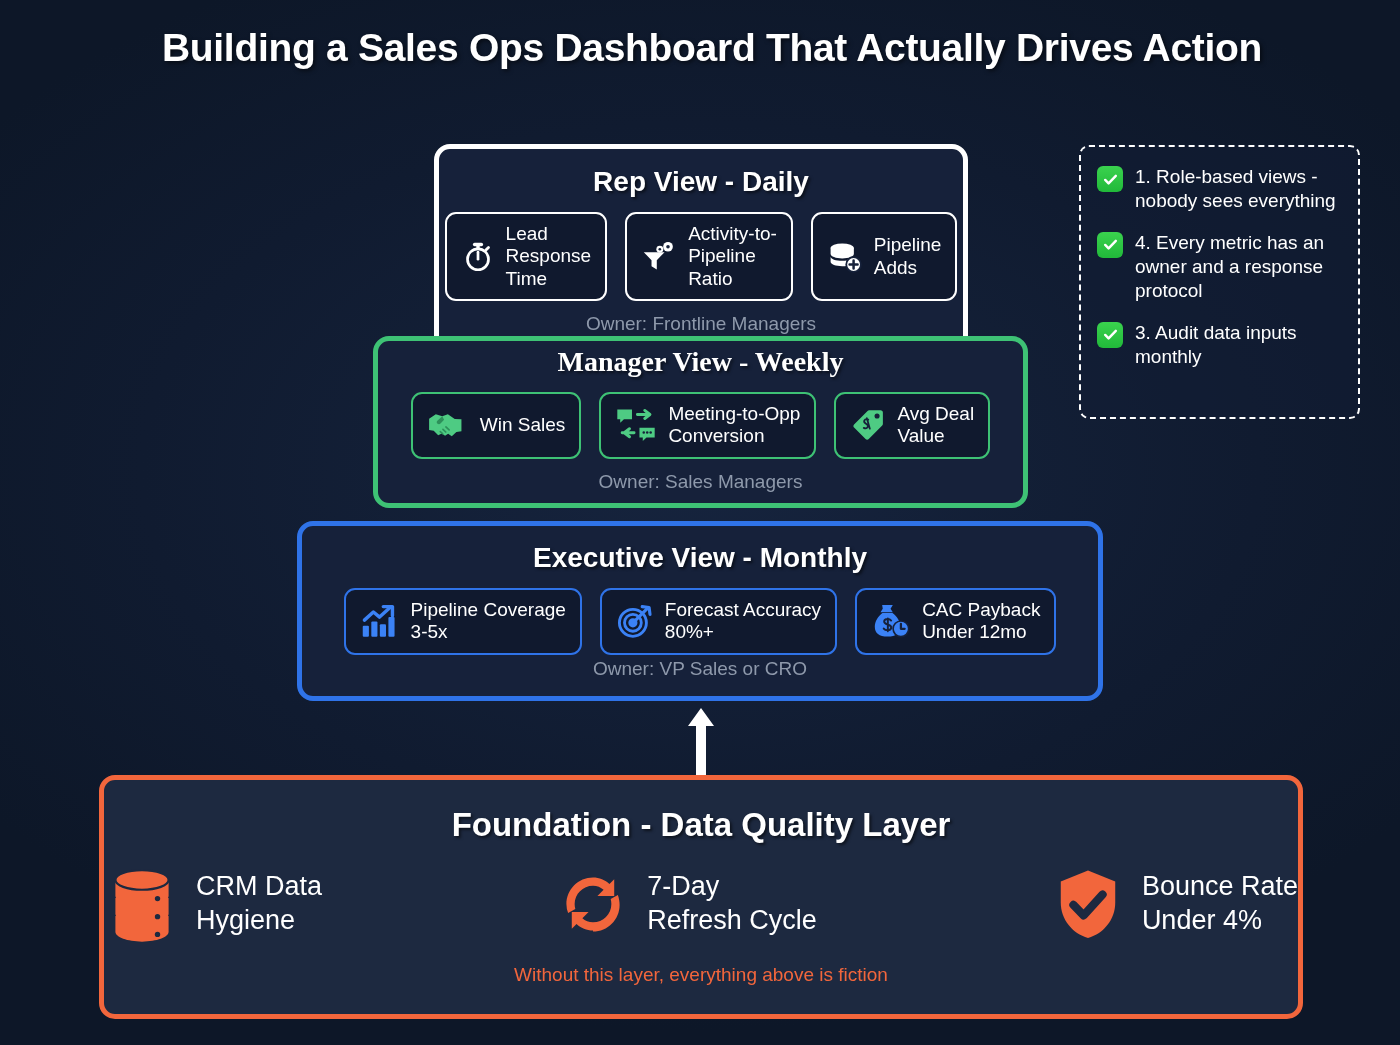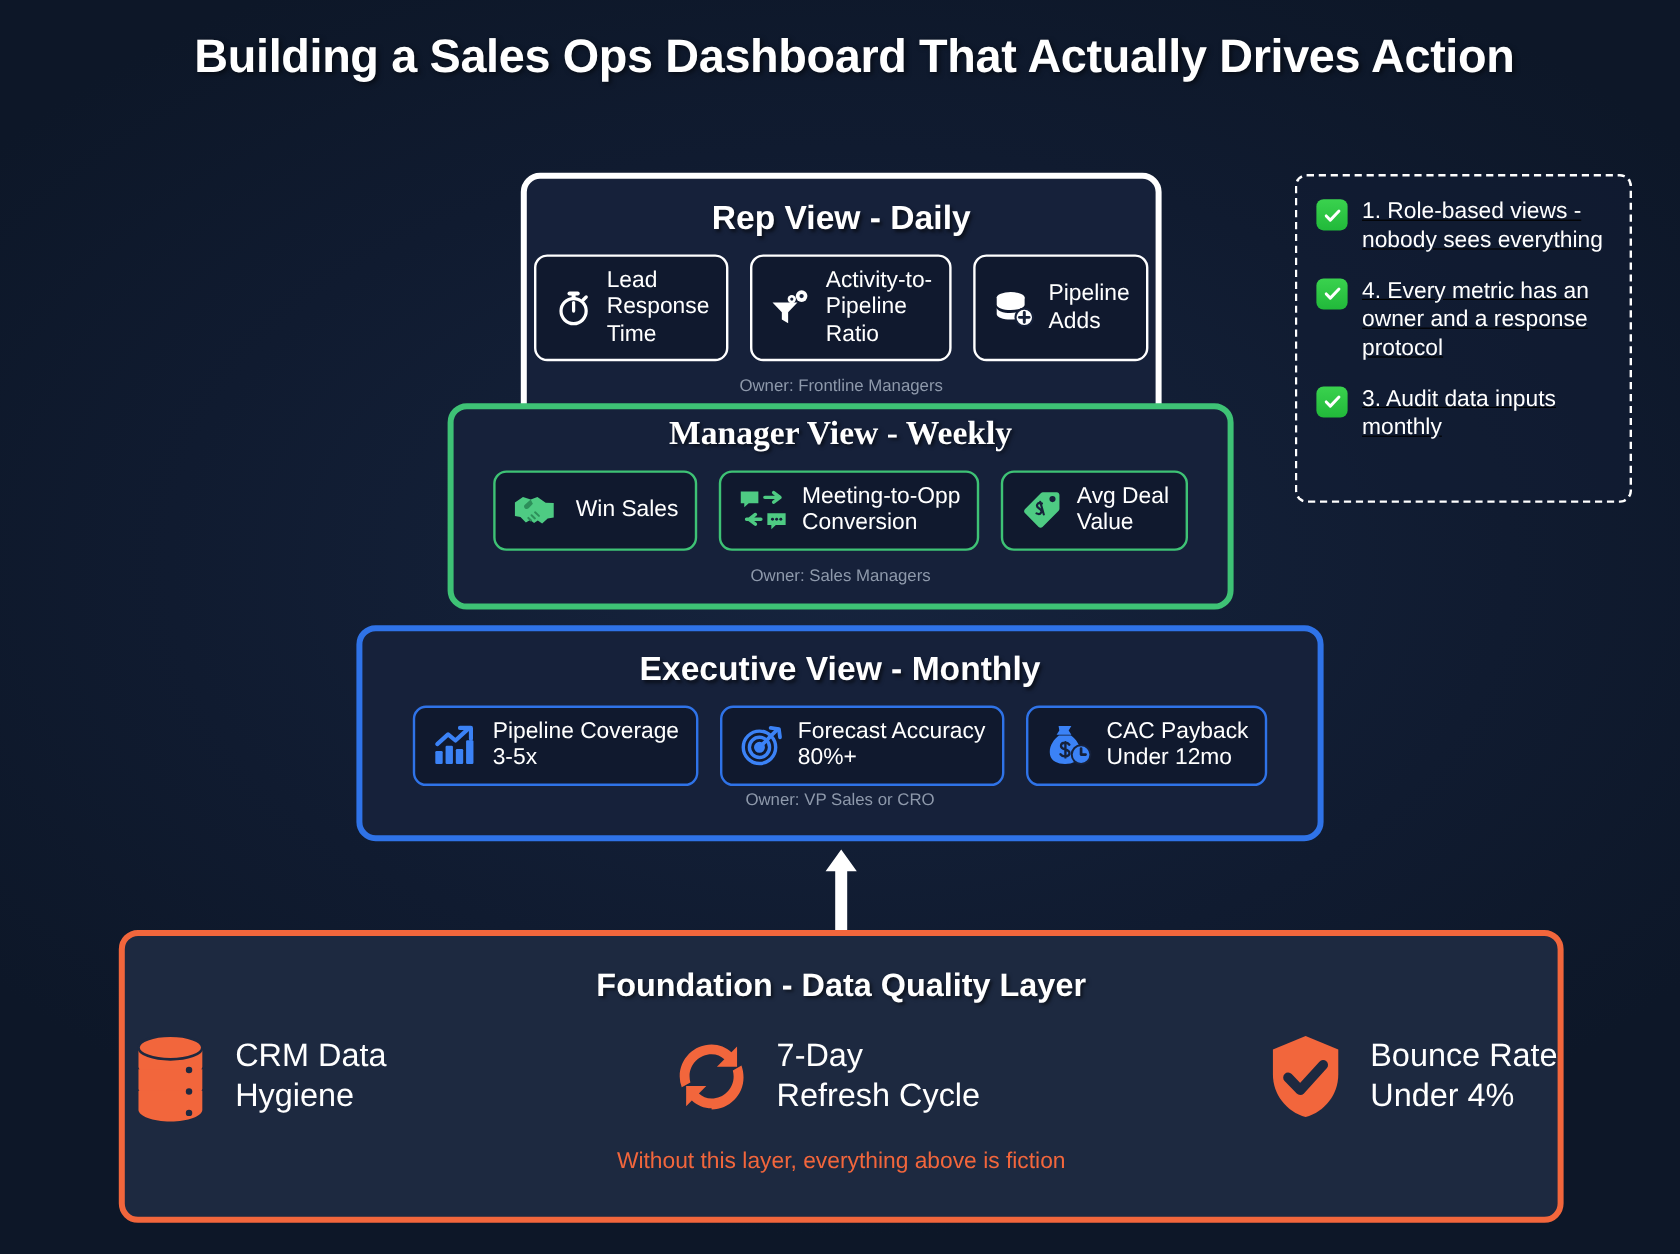--- a/index.html
+++ b/index.html
@@ -69,21 +69,21 @@
     justify-content: center;
   }
   .chip-label {
     font-size: 19px;
     line-height: 1.18;
     color: #ffffff;
     white-space: pre-line;
   }
   .owner {
     text-align: center;
-    font-size: 14px;
+    font-size: 19px;
     color: #8e99ab;
   }
 
   
   #rep-layer {
     left: 434px; top: 144px; width: 534px; height: 226px;
     border: 5px solid #ffffff;
   }
   #rep-layer .layer-title { margin-top: 17px; }
   #rep-layer .chips { margin-top: 14px; }
@@ -114,21 +114,21 @@
   #connector { position: absolute; left: 681px; top: 706px; }
 
   
   #foundation {
     position: absolute;
     left: 99px; top: 775px; width: 1204px; height: 244px;
     border: 5px solid #f2663c;
     border-radius: 16px;
     background: #1d2940;
   }
-  #foundation .layer-title { margin-top: 26px; font-size: 27px; }
+  #foundation .layer-title { margin-top: 26px; font-size: 33px; }
   .found-items {
     display: flex;
     justify-content: space-between;
     align-items: center;
     gap: 98px;
     margin-top: 22px;
   }
   .found-item { display: flex; align-items: center; gap: 16px; }
   .found-label {
     font-size: 27px;
@@ -144,21 +144,20 @@
   }
 
   
   #checklist {
     position: absolute;
     left: 1079px; top: 145px; width: 281px; height: 274px;
     border: 2px dashed #ffffff;
     border-radius: 10px;
     padding: 18px 16px 10px 16px;
     background: rgba(18,30,52,0.55);
-    text-decoration: underline;
   }
   .check-row { display: flex; gap: 12px; margin-bottom: 17px; }
   .check-box {
     flex: 0 0 auto; width: 26px; height: 26px;
     border-radius: 6px;
     background: linear-gradient(#3ad24e, #21b93a);
     display: flex; align-items: center; justify-content: center;
     margin-top: 1px;
   }
   .check-text {

